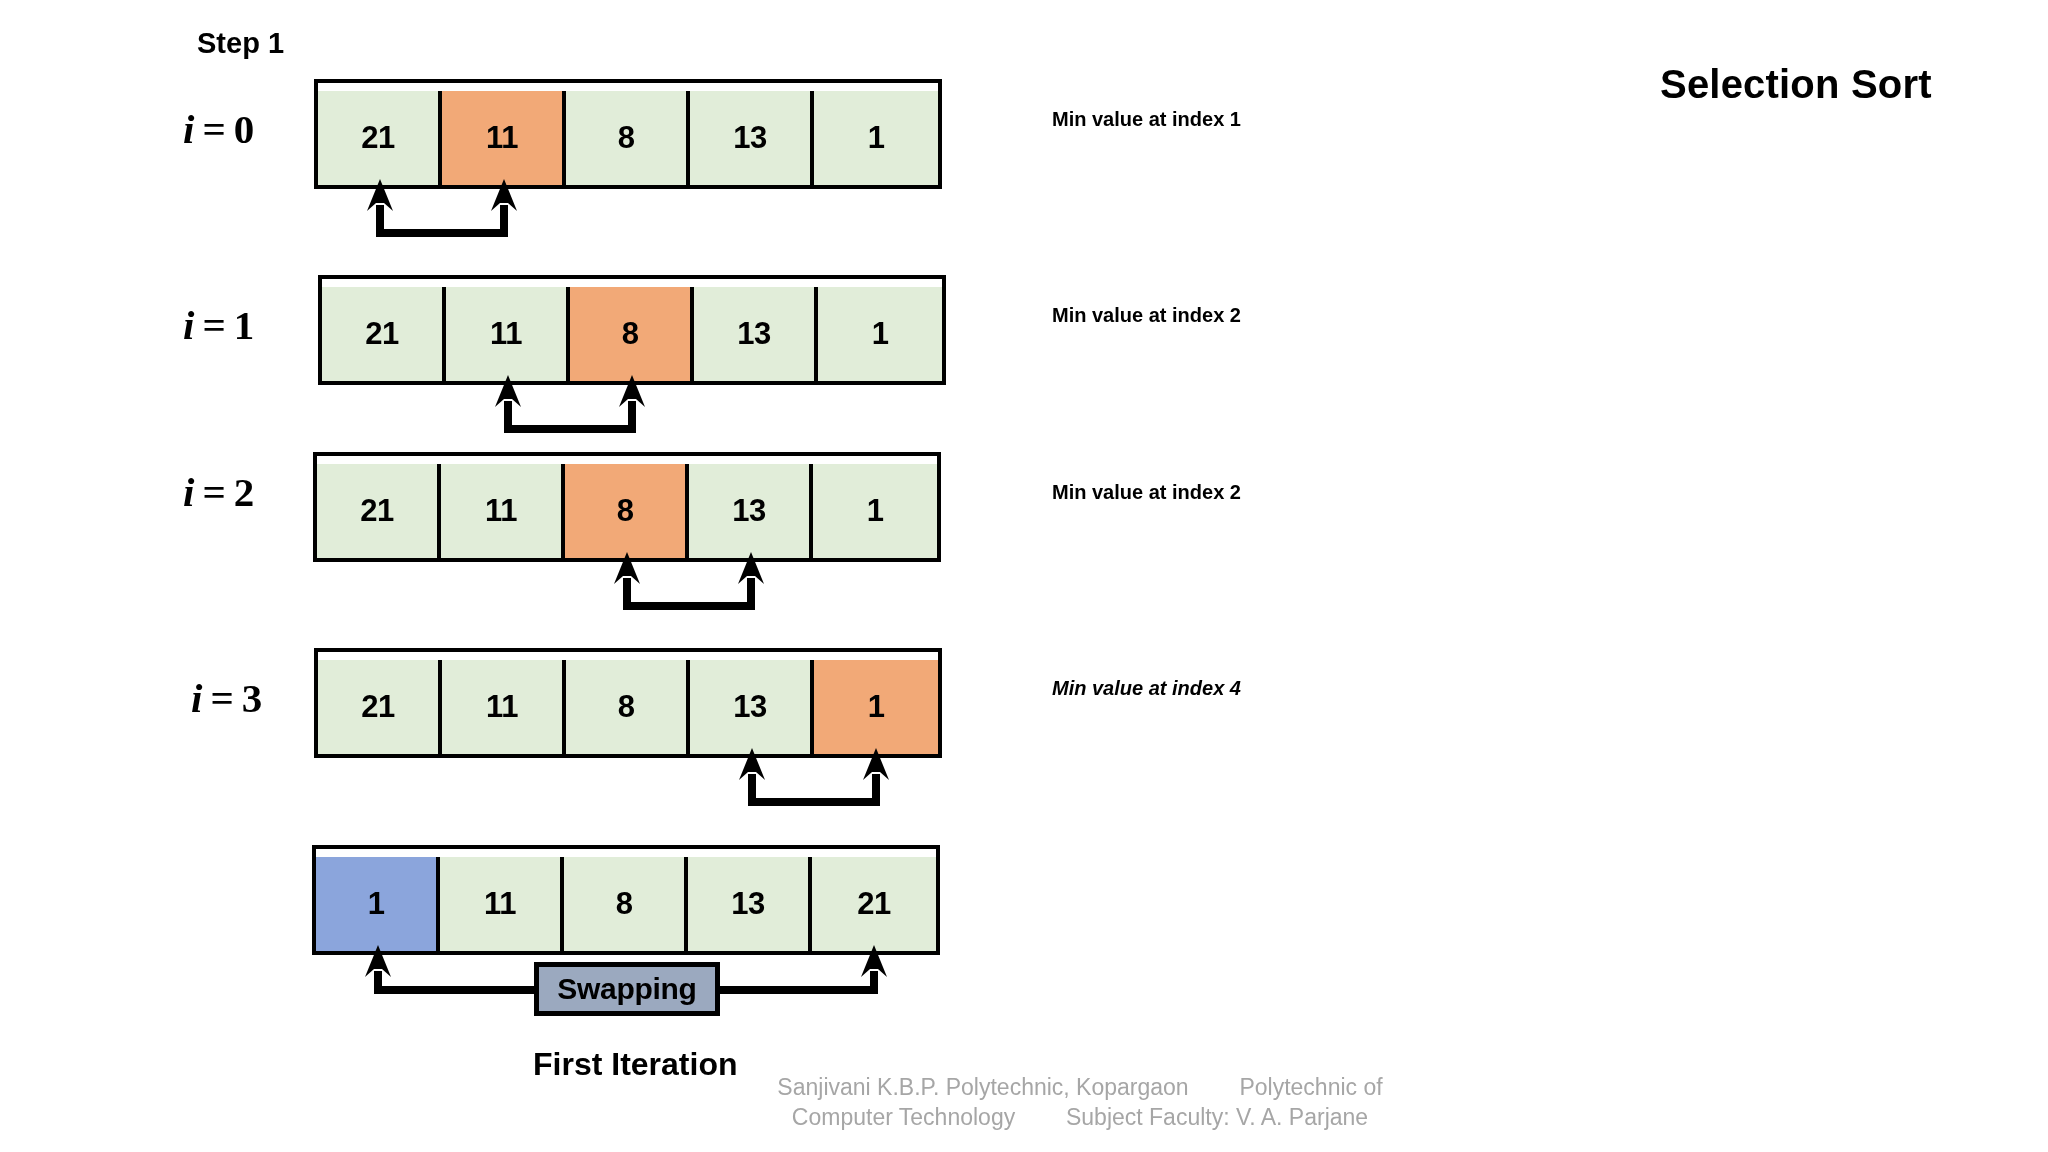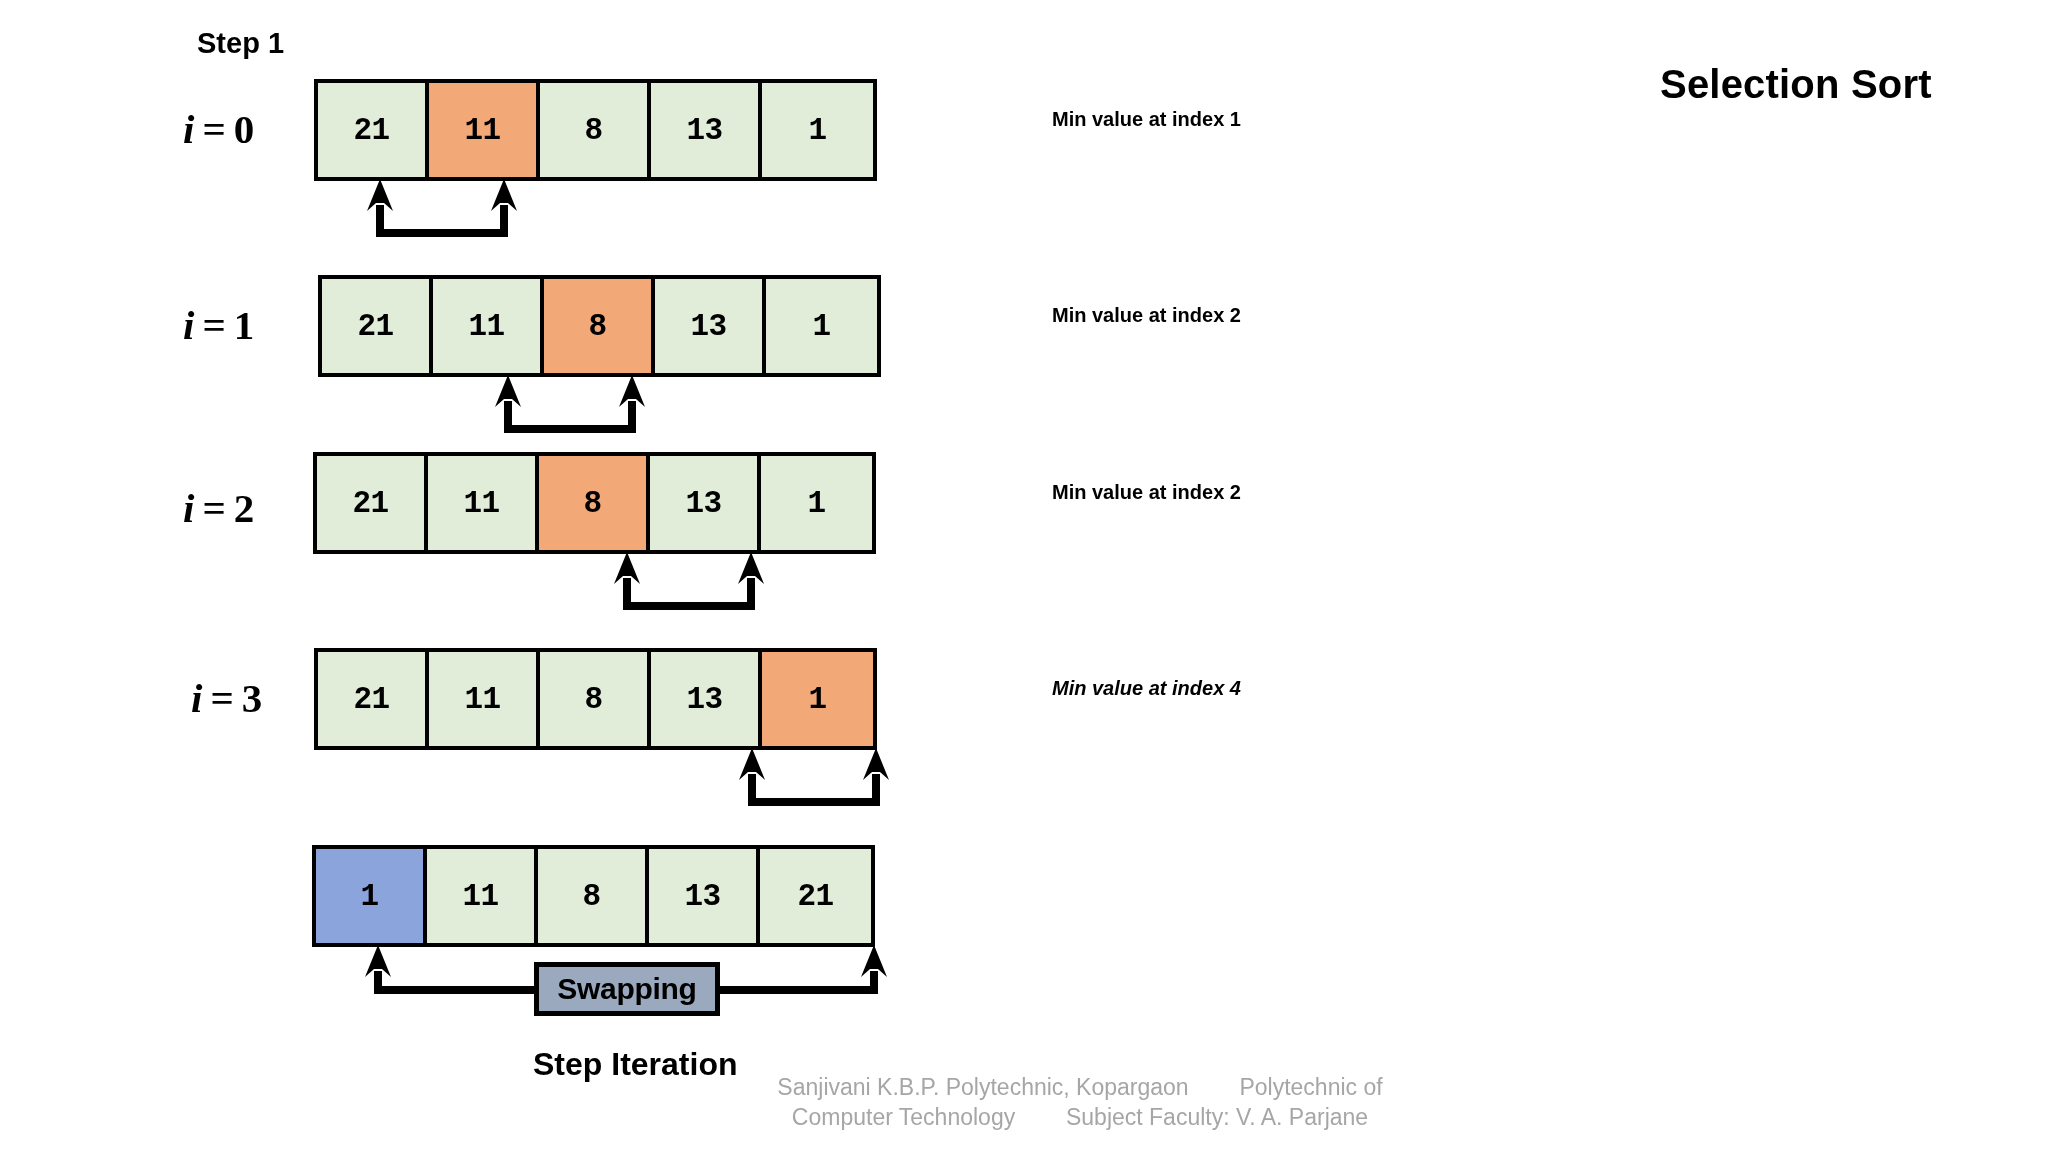--- a/index.html
+++ b/index.html
@@ -57,31 +57,32 @@
   }
 
   .array {
     position: absolute;
     display: flex;
     border: 4px solid #000000;
     box-sizing: border-box;
     background: #ffffff;
   }
   .cell {
-    width: 111px;
+    width: 124px;
     height: 94px;
     box-sizing: border-box;
     border-right: 4px solid #000000;
     display: flex;
     align-items: center;
     justify-content: center;
     font-size: 31px;
     font-weight: bold;
-    font-family: Liberation Mono, monospace;
+    font-family: Liberation Sans, sans-serif;
     letter-spacing: -0.5px;
+    margin-top: 8px;
   }
   .cell:last-child { border-right: none; }
   .cell.green  { background: #E1EDD9; }
   .cell.orange { background: #F2A977; }
   .cell.blue   { background: #8BA5DC; }
 
   
   .note {
     position: absolute;
     font-size: 20px;
@@ -159,21 +160,21 @@
     <div class="note" style="left: 1052px; top: 108px;">Min value at index 1</div>
     <div class="idx-label" style="left: 183px; top: 305px;"><span class="var">i</span><span class="eq">=</span><span class="num">1</span></div>
     <div class="array" style="left: 318px; top: 275px;">
       <div class="cell green">21</div>
       <div class="cell green">11</div>
       <div class="cell orange">8</div>
       <div class="cell green">13</div>
       <div class="cell green">1</div>
     </div>
     <div class="note" style="left: 1052px; top: 304px;">Min value at index 2</div>
-    <div class="idx-label" style="left: 183px; top: 488px;"><span class="var">i</span><span class="eq">=</span><span class="num">2</span></div>
+    <div class="idx-label" style="left: 183px; top: 472px;"><span class="var">i</span><span class="eq">=</span><span class="num">2</span></div>
     <div class="array" style="left: 313px; top: 452px;">
       <div class="cell green">21</div>
       <div class="cell green">11</div>
       <div class="cell orange">8</div>
       <div class="cell green">13</div>
       <div class="cell green">1</div>
     </div>
     <div class="note" style="left: 1052px; top: 481px;">Min value at index 2</div>
     <div class="idx-label" style="left: 191px; top: 678px;"><span class="var">i</span><span class="eq">=</span><span class="num">3</span></div>
     <div class="array" style="left: 314px; top: 648px;">
@@ -219,21 +220,21 @@
     </g>
     <g>
       <path d="M 378 971 L 378 990 L 874 990 L 874 971" fill="none" stroke="#000000" stroke-width="8" stroke-linecap="butt" stroke-linejoin="miter"></path>
       <path d="M 378 945 L 391 977 L 382 969 L 374 969 L 365 977 Z" fill="#000000"></path>
       <path d="M 874 945 L 887 977 L 878 969 L 870 969 L 861 977 Z" fill="#000000"></path>
     </g>
   </svg>
 
 <div id="swapping-badge">Swapping</div>
 
-<div id="iteration-caption">Step Iteration</div>
+<div id="iteration-caption">First Iteration</div>
 
 <div id="footer">
   <span class="fline">
     <span>Sanjivani K.B.P. Polytechnic, Kopargaon</span>
     <span class="gap"></span>
     <span>Polytechnic of</span>
   </span>
   <span class="fline">
     <span>Computer Technology</span>
     <span class="gap"></span>

